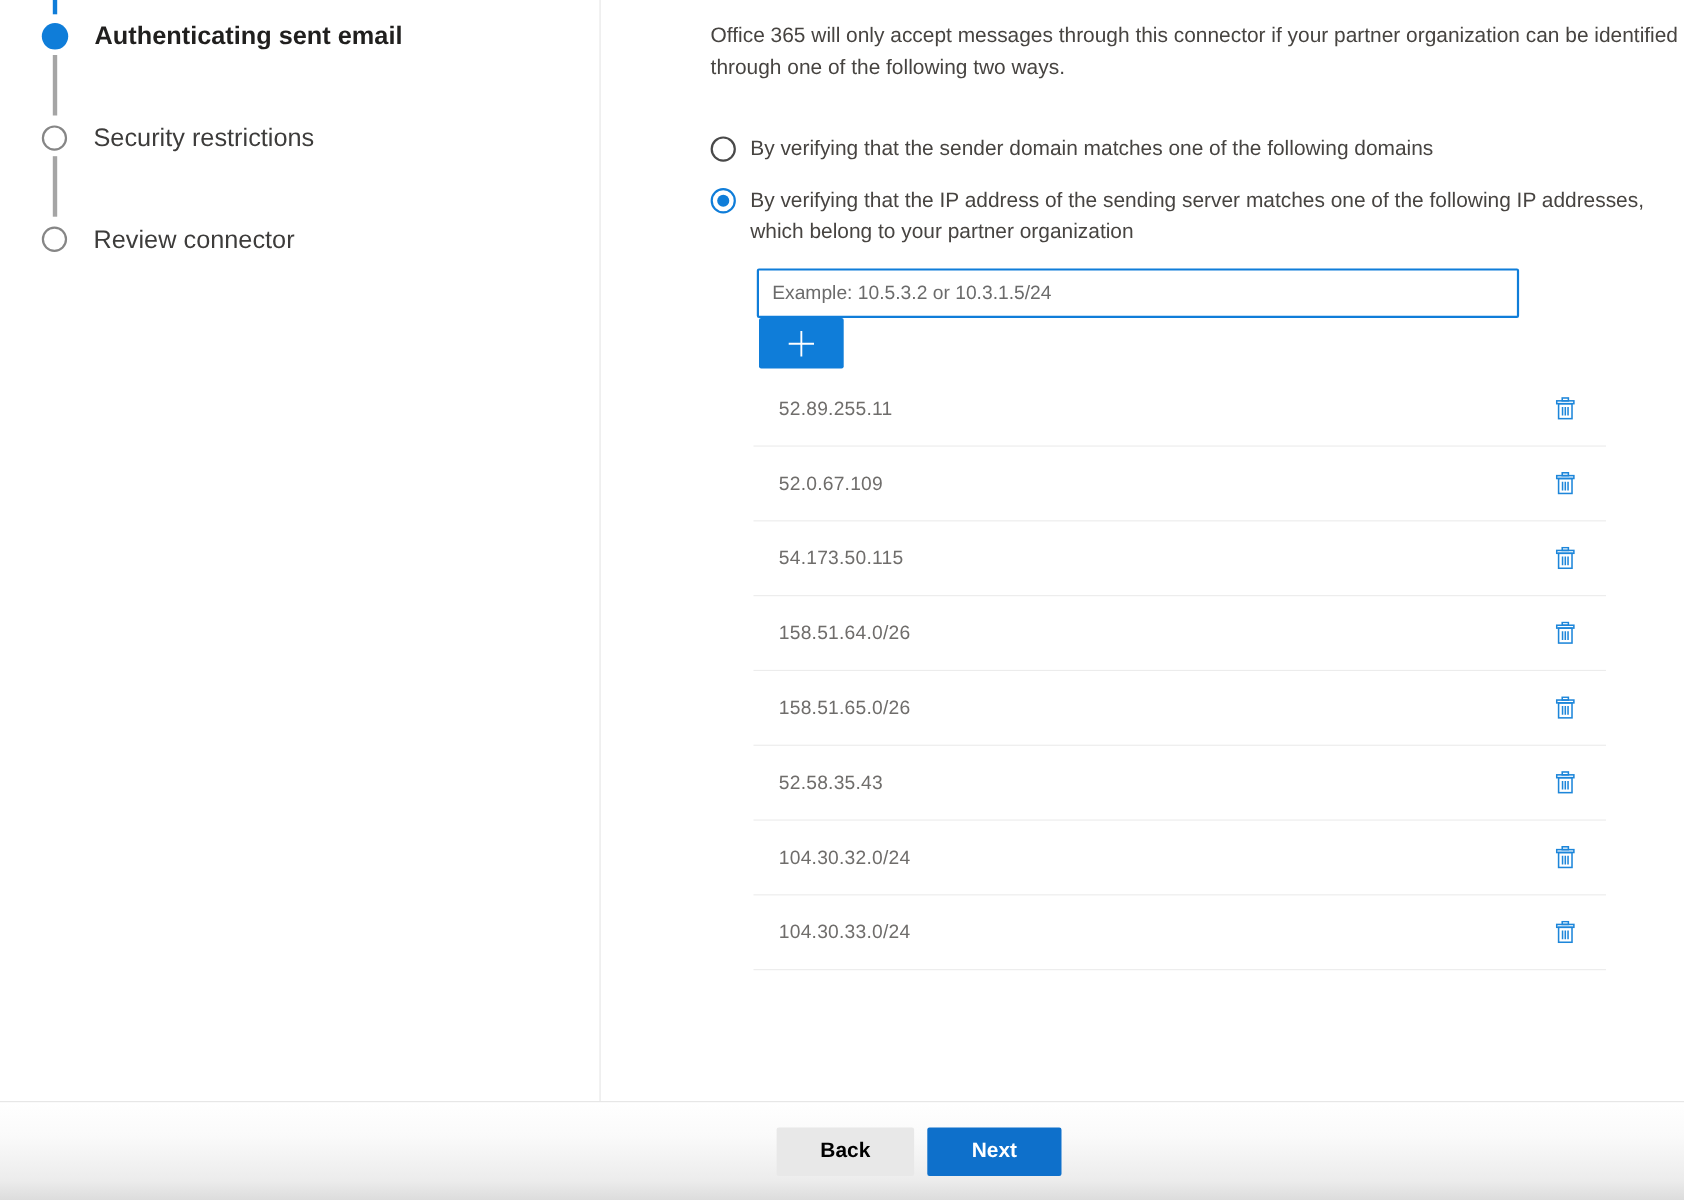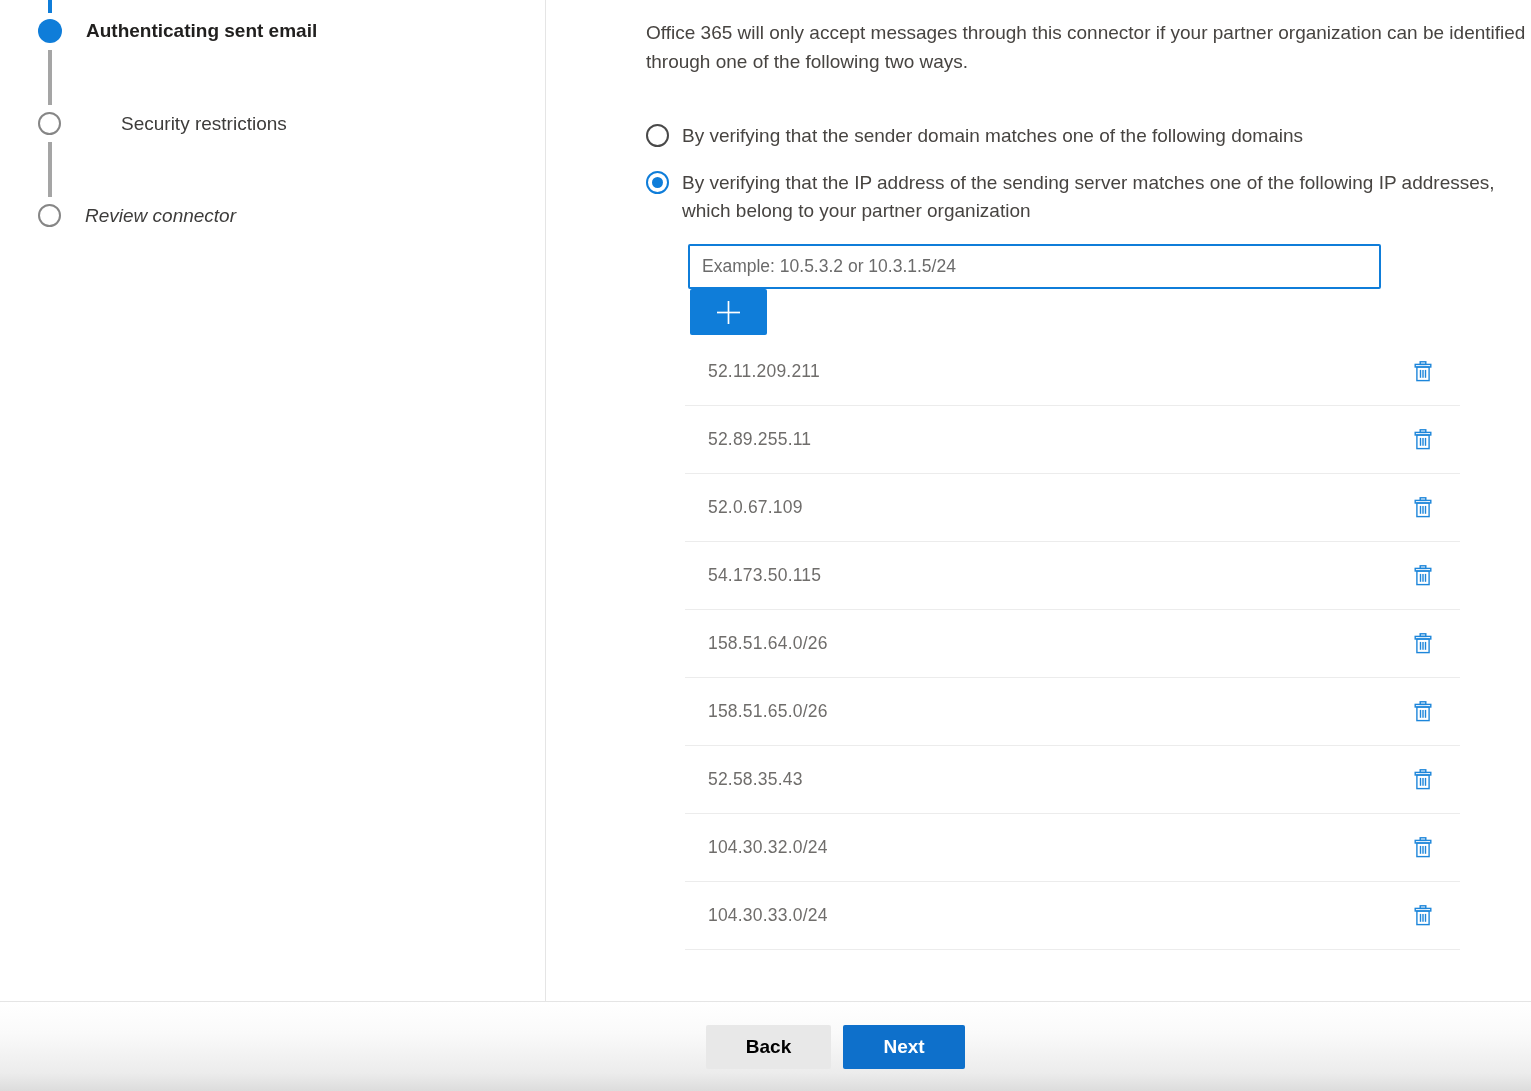--- a/index.html
+++ b/index.html
@@ -12,21 +12,21 @@
   .sidebar { position:absolute; left:0; top:0; width:546px; height:1001px;
     border-right:1px solid #e5e5e5; background:#fff; }
   .rail { position:absolute; left:48px; width:3.5px; background:#a5a5a5; }
   .rail.rail-top { top:0; height:13px; width:4px; background:#0f7dd9; }
   .rail.rail-1 { top:50px; height:55px; }
   .rail.rail-2 { top:142px; height:55px; }
   .step { position:absolute; left:38px; display:flex; align-items:center; }
   .step-dot { width:23px; height:23px; border-radius:50%; flex:none; }
   .step.active .step-dot { width:24px; height:24px; background:#0f7dd9; }
   .step.upcoming .step-dot { background:#fff; border:2.5px solid #868686; }
-  .step-label { margin-left:24px; font-size:19px; white-space:nowrap;text-align:center; }
+  .step-label { margin-left:24px; font-size:23px; white-space:nowrap;text-align:center; }
   .step.active .step-label { font-weight:bold; color:#201f1e; }
   .step.upcoming .step-label { color:#3d3c3b; }
 
   
   .content { position:absolute; left:646px; top:0; width:905px; }
   .intro { margin-top:19px; width:905px; font-size:19px; line-height:28.5px; color:#474441; }
 
   .options { margin-top:46px; }
   .option { display:flex; align-items:flex-start; gap:13px; margin-bottom:19px; cursor:pointer; }
   .radio { width:23px; height:23px; border-radius:50%; border:2px solid #494949;
@@ -67,26 +67,26 @@
   <aside class="sidebar">
     <div class="rail rail-top"></div>
     <div class="rail rail-1"></div>
     <div class="rail rail-2"></div>
     <div id="steps">
   <div class="step active" style="top: 19px;">
     <span class="step-dot"></span>
     <span class="step-label">Authenticating sent email</span>
   </div>
 
-  <div class="step upcoming" style="top: 112px; gap: 36px;">
+  <div class="step upcoming" style="top: 112px;">
     <span class="step-dot"></span>
     <span class="step-label">Security restrictions</span>
   </div>
 
-  <div class="step upcoming" style="top: 204px; font-style: italic;">
+  <div class="step upcoming" style="top: 204px;">
     <span class="step-dot"></span>
     <span class="step-label">Review connector</span>
   </div>
 </div>
   </aside>
 
   <main class="content">
     <p class="intro">Office 365 will only accept messages through this connector if your partner organization can be identified through one of the following two ways.</p>
 
     <div id="options" class="options">
@@ -109,33 +109,20 @@
       <input class="ip-input" type="text" placeholder="Example: 10.5.3.2 or 10.3.1.5/24" style="">
       <button class="add-btn" type="button">
         <svg width="27" height="27" viewBox="0 0 27 27">
           <line x1="13.5" y1="2" x2="13.5" y2="25" stroke="#ffffff" stroke-width="1.7"></line>
           <line x1="2" y1="13.5" x2="25" y2="13.5" stroke="#ffffff" stroke-width="1.7"></line>
         </svg>
       </button>
     </div>
 
     <div id="ip-list" class="ip-list">
-  <div class="ip-row">
-    <span class="ip-text">52.11.209.211</span>
-    <button class="trash-btn" type="button">
-      <svg width="18" height="21" viewBox="0 0 18 21" fill="none" stroke="#1d86da" stroke-width="1.4">
-        <rect x="6.2" y="0.8" width="5.6" height="2.6"></rect>
-        <rect x="1.2" y="3.4" width="15.6" height="2.6"></rect>
-        <rect x="2.9" y="6" width="12.2" height="13.6"></rect>
-        <line x1="6.5" y1="8.9" x2="6.5" y2="16.8"></line>
-        <line x1="9" y1="8.9" x2="9" y2="16.8"></line>
-        <line x1="11.5" y1="8.9" x2="11.5" y2="16.8"></line>
-      </svg>
-    </button>
-  </div>
 
   <div class="ip-row">
     <span class="ip-text">52.89.255.11</span>
     <button class="trash-btn" type="button">
       <svg width="18" height="21" viewBox="0 0 18 21" fill="none" stroke="#1d86da" stroke-width="1.4">
         <rect x="6.2" y="0.8" width="5.6" height="2.6"></rect>
         <rect x="1.2" y="3.4" width="15.6" height="2.6"></rect>
         <rect x="2.9" y="6" width="12.2" height="13.6"></rect>
         <line x1="6.5" y1="8.9" x2="6.5" y2="16.8"></line>
         <line x1="9" y1="8.9" x2="9" y2="16.8"></line>

